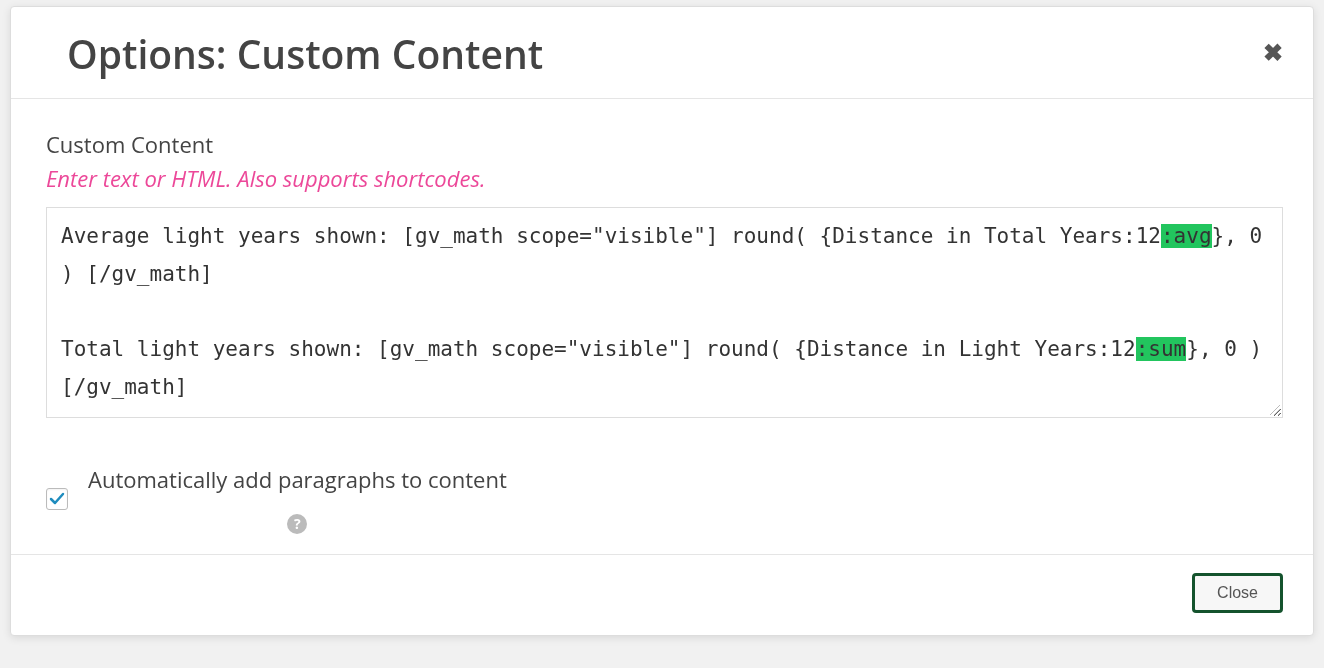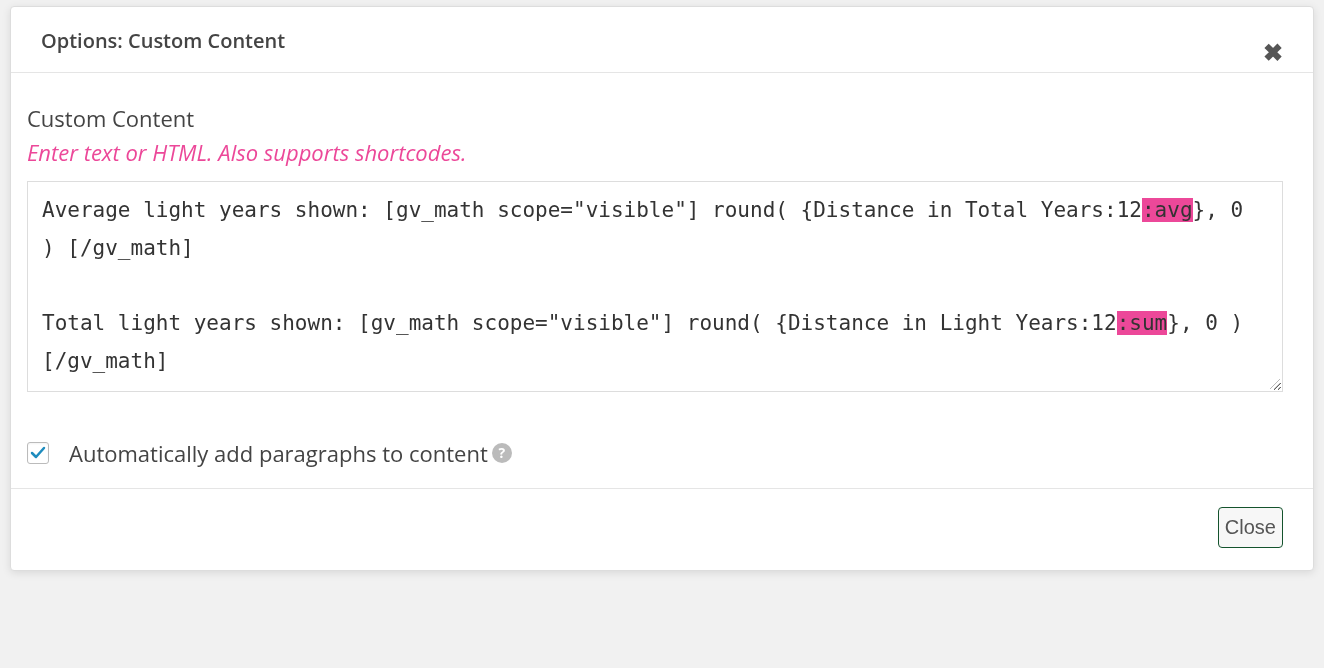--- a/index.html
+++ b/index.html
@@ -31,35 +31,37 @@
       border: 1px solid #ddd;
       border-radius: 4px;
       box-shadow: 0 2px 8px rgba(0,0,0,0.1);
     }
     .modal-header {
       padding: 20px 30px 18px 30px;
       border-bottom: 1px solid #e5e5e5;
       position: relative;
     }
     .modal-title {
-      font-size: 20px;
+      font-size: 39px;
       font-weight: 600;
       color: #444;
+      margin-left: 26px;
     }
     .close-icon {
       position: absolute;
       top: 28px;
       right: 30px;
       font-size: 24px;
       color: #555;
       cursor: pointer;
       font-weight: bold;
     }
     .modal-body {
       padding: 30px 30px 20px 16px;
+      margin-left: 19px;
     }
     .field-label {
       font-size: 22px;
       color: #444;
       margin-bottom: 4px;
     }
     .field-description {
       font-size: 22px;
       font-style: italic;
       color: #ec4899;
@@ -76,21 +78,21 @@
       position: relative;
       min-height: 198px;
       resize: both;
       overflow: auto;
     }
     .textarea-content {
       white-space: pre-wrap;
       word-break: break-word;
     }
     .hl {
-      background: #ec4899;
+      background: #22c55e;
     }
     .resize-grip {
       position: absolute;
       bottom: 2px;
       right: 2px;
       width: 12px;
       height: 12px;
       color: #999;
     }
     .checkbox-row {
@@ -113,21 +115,22 @@
     }
     .checkbox svg {
       width: 16px;
       height: 16px;
     }
     .checkbox-label {
       font-size: 22px;
       color: #444;
       display: flex;
       align-items: center;
-      gap: 4px;
+      gap: 20px;
+      flex-direction: column;
     }
     .help-icon {
       display: inline-flex;
       align-items: center;
       justify-content: center;
       width: 20px;
       height: 20px;
       border-radius: 50%;
       background: #bbb;
       color: #fff;
@@ -135,24 +138,24 @@
       font-weight: bold;
     }
     .modal-footer {
       border-top: 1px solid #e5e5e5;
       padding: 18px 30px 22px 30px;
       display: flex;
       justify-content: flex-end;
     }
     .close-button {
       background: #f7f7f7;
-      border: 1px solid #14532d;
+      border: 3px solid #14532d;
       border-radius: 4px;
-      padding: 8px 6px;
-      font-size: 20px;
+      padding: 8px 22px;
+      font-size: 16px;
       color: #555;
       cursor: pointer;
     }
   </style>
 </head>
 <body>
 
 <div class="backdrop-text">These fields will be shown for each entry</div>
 
 <div class="modal">

